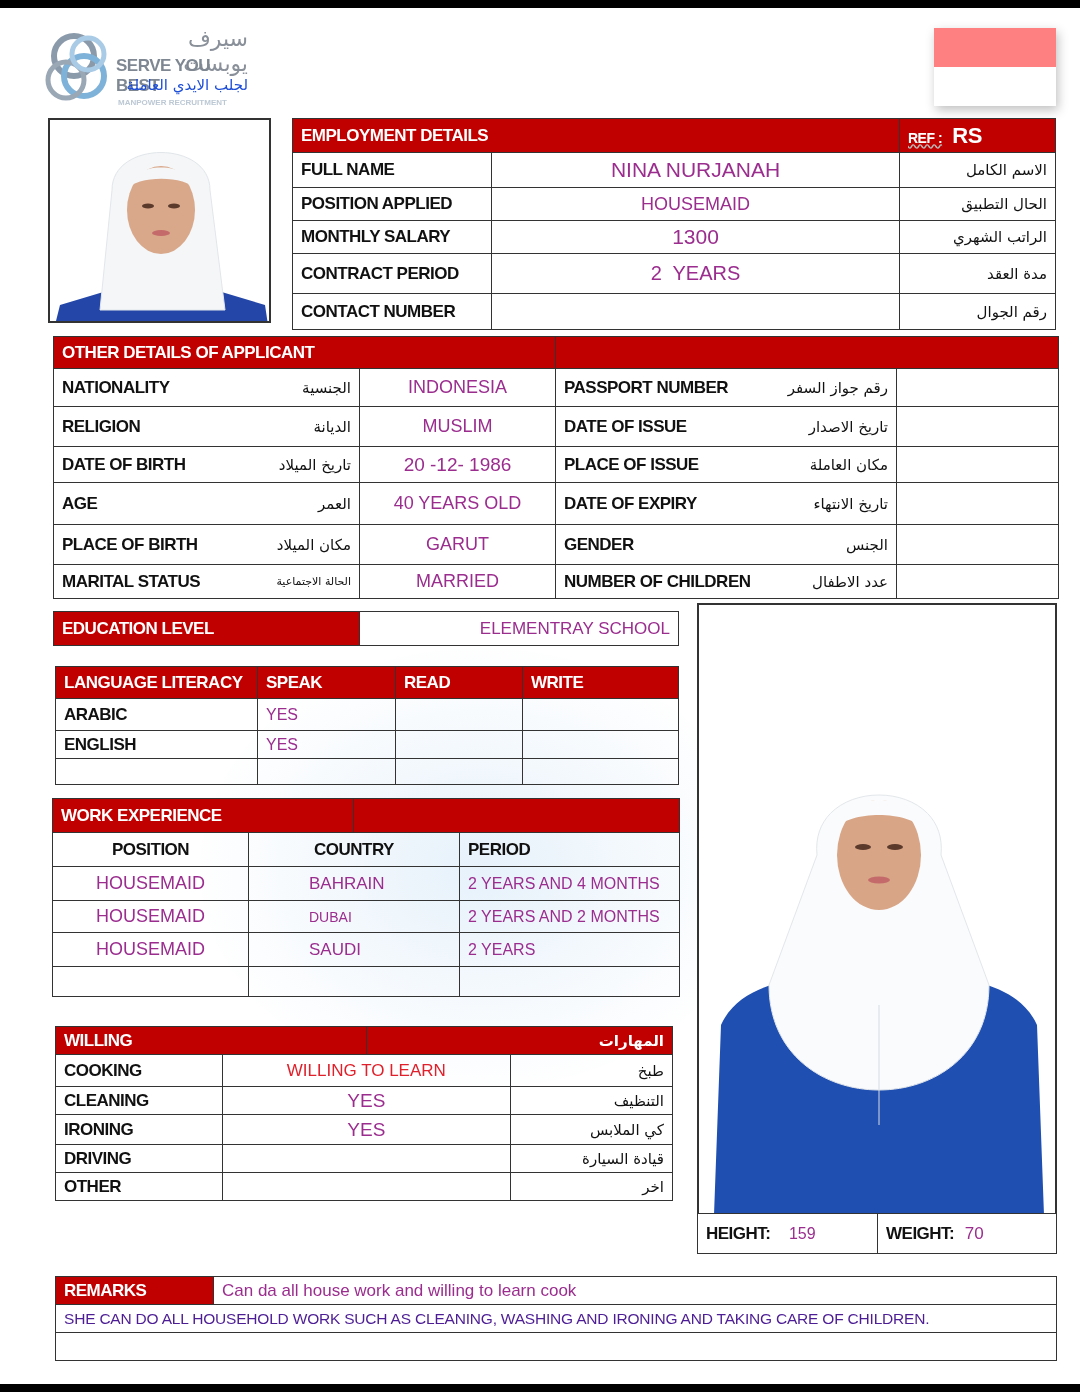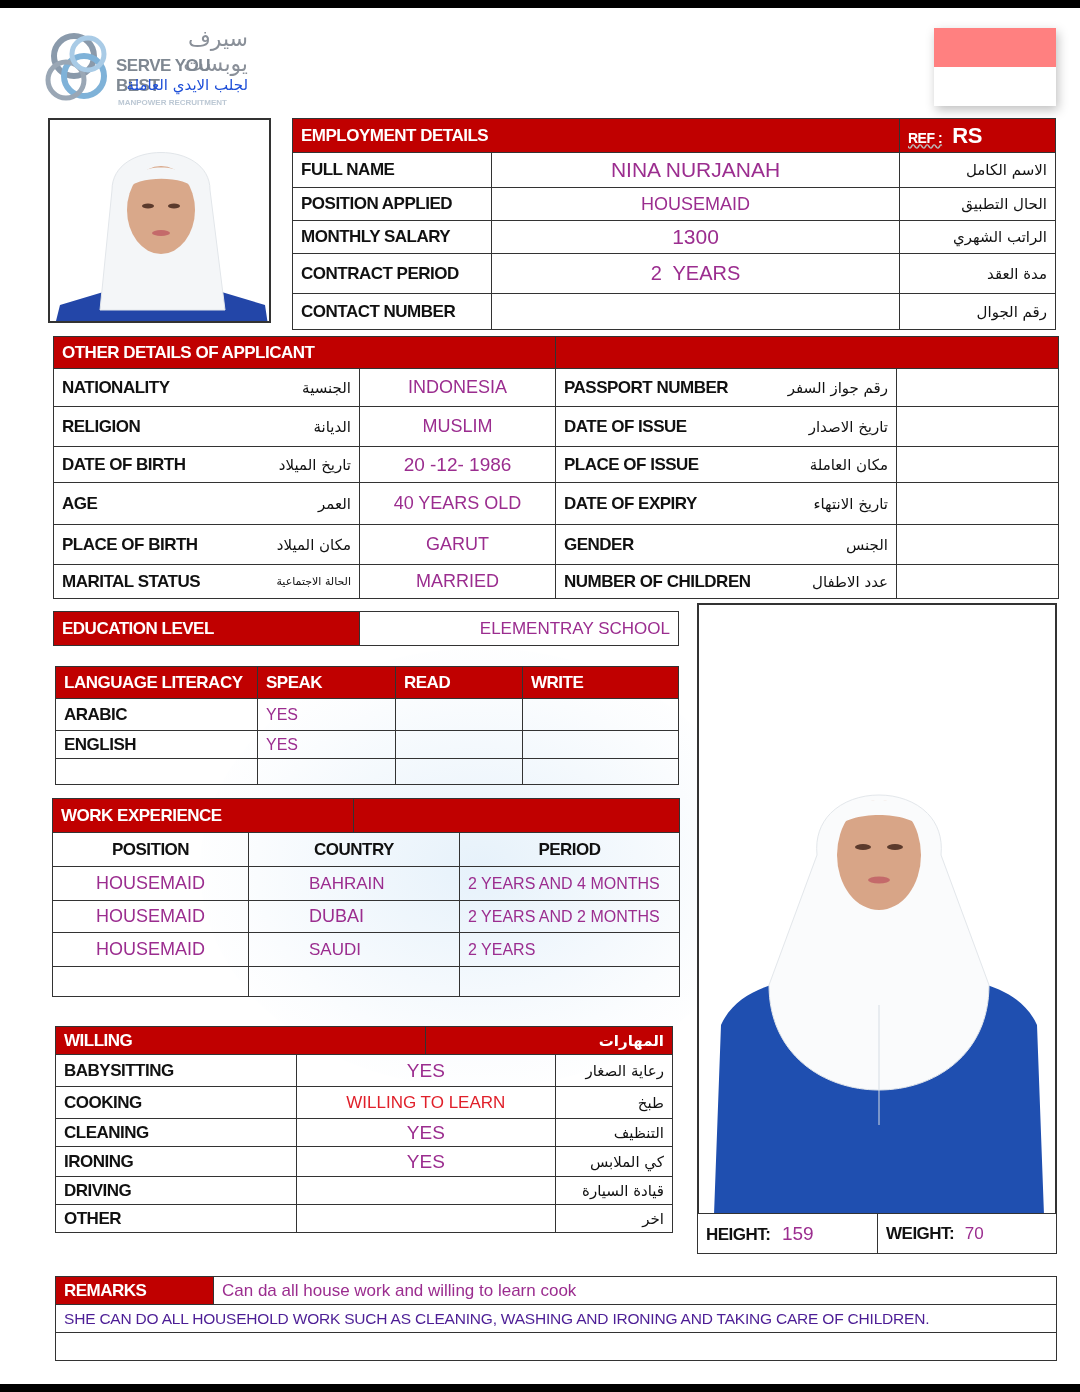--- a/index.html
+++ b/index.html
@@ -189,55 +189,50 @@
 
   <table style="left:52px;top:790px;width:628px">
     <tbody>
         <tr style="height:34px">
       <td class="red" colspan="2" style="border-right:1.5px solid #333">WORK EXPERIENCE</td>
       <td class="red" colspan="2"></td>
     </tr>
     <tr style="height:34px">
       <td class="lbl" style="width:196px;text-align:center">POSITION</td>
       <td class="lbl" style="text-align:center" colspan="2">COUNTRY</td>
-      <td class="lbl" style="width:220px;text-align:center">PERIOD</td>
+      <td class="lbl" style="width:220px;">PERIOD</td>
     </tr>
     <tr style="height:34px">
       <td class="val">HOUSEMAID</td>
       <td class="val" colspan="2" style="text-align:left;padding-left:60px;font-size:17px">BAHRAIN</td>
       <td class="val" style="font-size:16px;text-align:left">2 YEARS AND 4 MONTHS</td>
     </tr>
     <tr style="height:32px">
       <td class="val">HOUSEMAID</td>
-      <td class="val" colspan="2" style="text-align:left;padding-left:60px;font-size:18px">DUBAI</td>
+      <td class="val" colspan="2" style="text-align:left;padding-left:60px;font-size:14px">DUBAI</td>
       <td class="val" style="font-size:16px;text-align:left">2 YEARS AND 2 MONTHS</td>
     </tr>
     <tr style="height:34px">
       <td class="val">HOUSEMAID</td>
       <td class="val" colspan="2" style="text-align:left;padding-left:60px;font-size:17px">SAUDI</td>
       <td class="val" style="font-size:16px;text-align:left">2 YEARS</td>
     </tr>
     <tr style="height:30px">
       <td></td>
       <td colspan="2"></td>
       <td></td>
     </tr>
   </tbody>
     </table>
 
   <table style="left:55px;top:1018px;width:618px">
     <tbody>
         <tr style="height:28px">
       <td class="red" colspan="2" style="border-right:1.5px solid #333">WILLING</td>
       <td class="red ar" colspan="2" style="color:#fff;font-size:15px">المهارات</td>
-    </tr>
-    <tr style="height:32px">
-      <td class="lbl" style="width:241px">BABYSITTING</td>
-      <td class="val" colspan="2" style="width:218px;font-size:19px">YES</td>
-      <td class="ar">رعاية الصغار</td>
     </tr>
     <tr style="height:32px">
       <td class="lbl">COOKING</td>
       <td class="val" colspan="2" style="color:#e0202a;font-size:17px">WILLING TO LEARN</td>
       <td class="ar">طبخ</td>
     </tr>
     <tr style="height:28px">
       <td class="lbl">CLEANING</td>
       <td class="val" colspan="2" style="font-size:19px">YES</td>
       <td class="ar">التنظيف</td>
@@ -271,21 +266,21 @@
       <ellipse cx="196" cy="242" rx="8" ry="3" fill="#5b3a2c"></ellipse>
       <ellipse cx="180" cy="275" rx="11" ry="3.5" fill="#c46a6a"></ellipse>
     </svg>
   </div>
 
   <table style="left:697px;top:1205px;width:360px">
     <tbody>
         <tr style="height:40px">
       <td style="width:180px;white-space:nowrap">
         <span class="lbl">HEIGHT:</span>
-        <span class="val" style="font-size:19px;margin-left:7px">159</span>
+        <span class="val" style="font-size:16px;margin-left:14px">159</span>
       </td>
       <td style="white-space:nowrap">
         <span class="lbl">WEIGHT:</span>
         <span class="val" style="font-size:17px;margin-left:6px">70</span>
       </td>
     </tr>
   </tbody>
     </table>
 
   <table style="left:55px;top:1268px;width:1002px">

